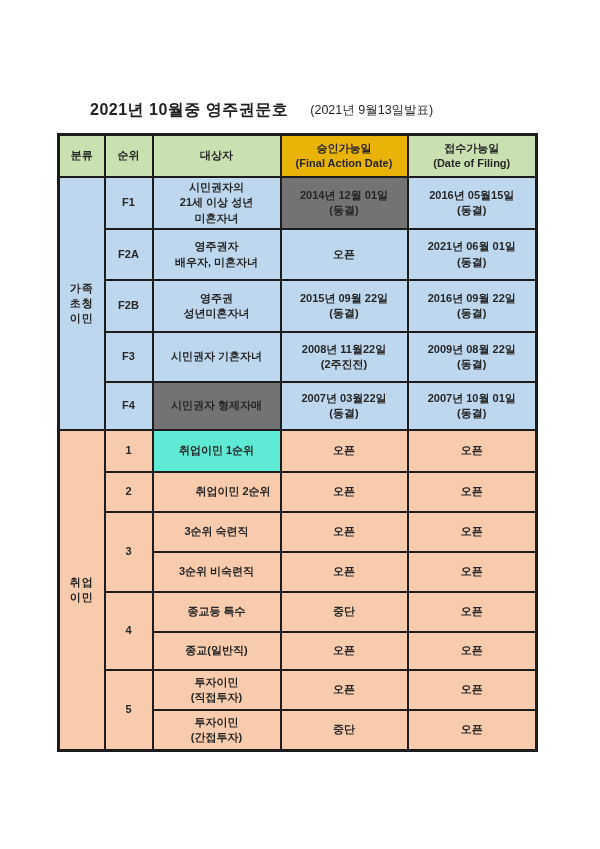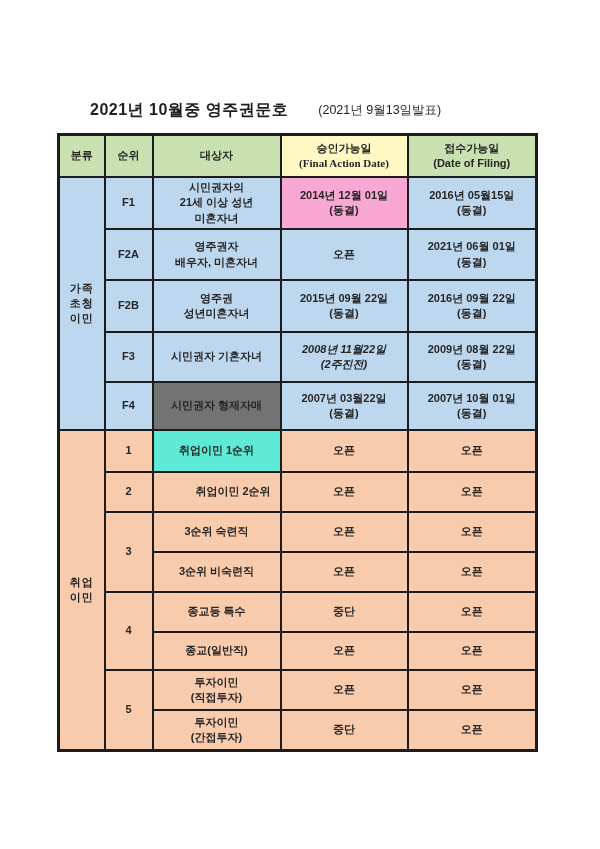--- a/index.html
+++ b/index.html
@@ -26,21 +26,21 @@
     font-size: 16px;
     font-weight: 700;
     color: #1f1f1f;
     letter-spacing: 0.5px;
   }
   .doc-subtitle {
     display: inline-block;
     font-size: 12.5px;
     font-weight: 400;
     color: #1f1f1f;
-    margin-left: 30px;
+    margin-left: 22px;
     position: relative;
     top: -1px;
   }
   table.visa-table {
     position: absolute;
     left: 57px;
     top: 133px;
     width: 478px;
     border-collapse: collapse;
     table-layout: fixed;
@@ -90,36 +90,36 @@
       <col style="width:48px">
       <col style="width:128px">
       <col style="width:127px">
       <col style="width:129px">
     </colgroup>
     <thead>
       <tr>
         <th style="background: rgb(201, 224, 177);">분류</th>
         <th style="background: rgb(201, 224, 177);">순위</th>
         <th style="background: rgb(201, 224, 177);">대상자</th>
-        <th style="background: #fef9c3; font-family: Liberation Serif, serif;">승인가능일
+        <th style="background: #eab308;">승인가능일
 (Final Action Date)</th>
         <th style="background: rgb(201, 224, 177);">접수가능일
 (Date of Filing)</th>
       </tr>
     </thead>
     <tbody>
         <tr style="height: 49px;">
           <td rowspan="5" class="category" style="background: rgb(189, 215, 238);">가족
 초청
 이민</td>
           <td class="rank" style="background: rgb(189, 215, 238);">F1</td>
           <td style="background: rgb(189, 215, 238);">시민권자의
 21세 이상 성년
 미혼자녀</td>
-          <td style="background: #f9a8d4;">2014년 12월 01일
+          <td style="background: #737373;">2014년 12월 01일
 (동결)</td>
           <td style="background: rgb(189, 215, 238);">2016년 05월15일
 (동결)</td>
         </tr>
         <tr style="height: 51px;">
           <td class="rank" style="background: rgb(189, 215, 238);">F2A</td>
           <td style="background: rgb(189, 215, 238);">영주권자
 배우자, 미혼자녀</td>
           <td style="background: rgb(189, 215, 238);">오픈</td>
           <td style="background: rgb(189, 215, 238);">2021년 06월 01일
@@ -130,21 +130,21 @@
           <td style="background: rgb(189, 215, 238); margin-top: 20px;">영주권
 성년미혼자녀</td>
           <td style="background: rgb(189, 215, 238);">2015년 09월 22일
 (동결)</td>
           <td style="background: rgb(189, 215, 238);">2016년 09월 22일
 (동결)</td>
         </tr>
         <tr style="height: 50px;">
           <td class="rank" style="background: rgb(189, 215, 238);">F3</td>
           <td style="background: rgb(189, 215, 238);">시민권자 기혼자녀</td>
-          <td style="background: rgb(189, 215, 238); font-style: italic;">2008년 11월22일
+          <td style="background: rgb(189, 215, 238);">2008년 11월22일
 (2주진전)</td>
           <td style="background: rgb(189, 215, 238);">2009년 08월 22일
 (동결)</td>
         </tr>
         <tr style="height: 48px;">
           <td class="rank" style="background: rgb(189, 215, 238); margin-left: 36px;">F4</td>
           <td style="background: #737373;">시민권자 형제자매</td>
           <td style="background: rgb(189, 215, 238);">2007년 03월22일
 (동결)</td>
           <td style="background: rgb(189, 215, 238);">2007년 10월 01일

